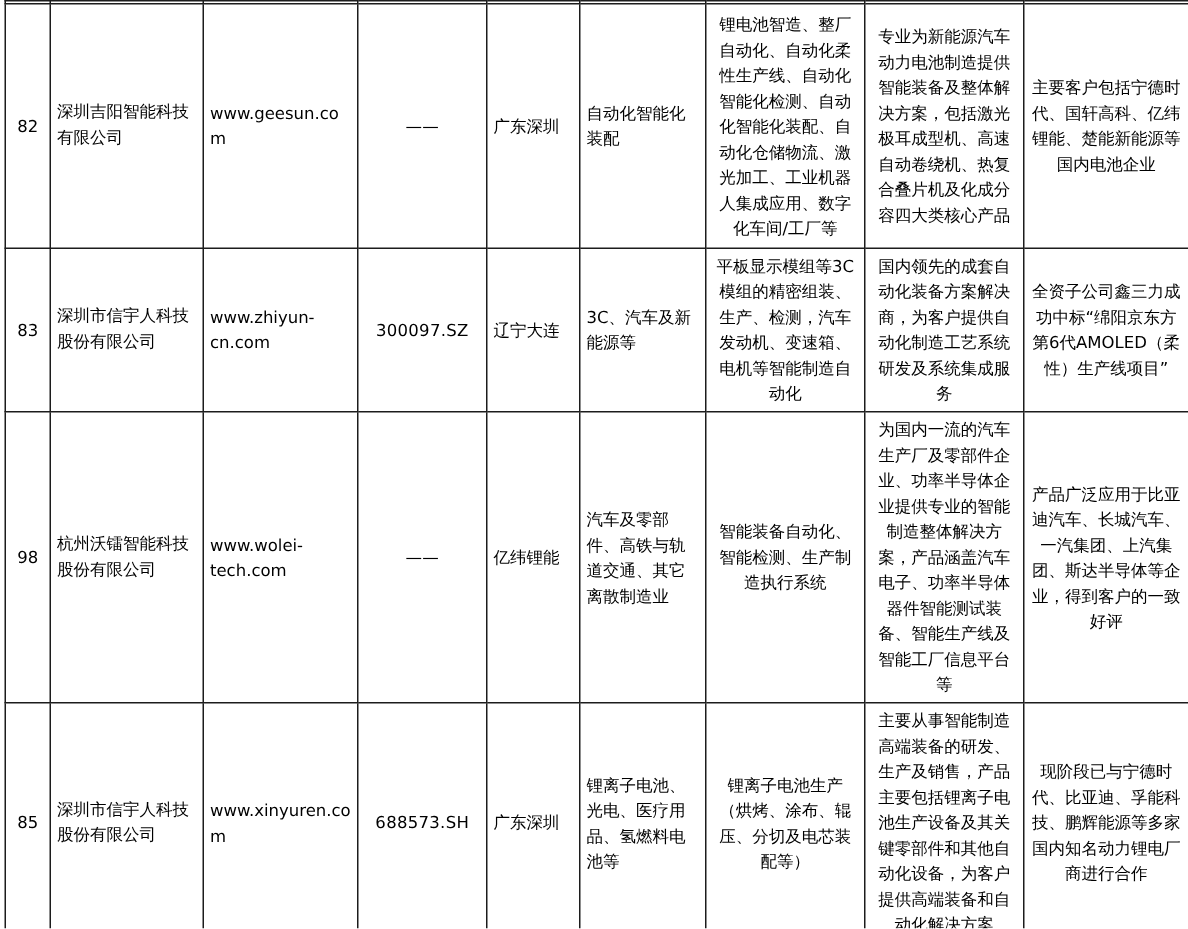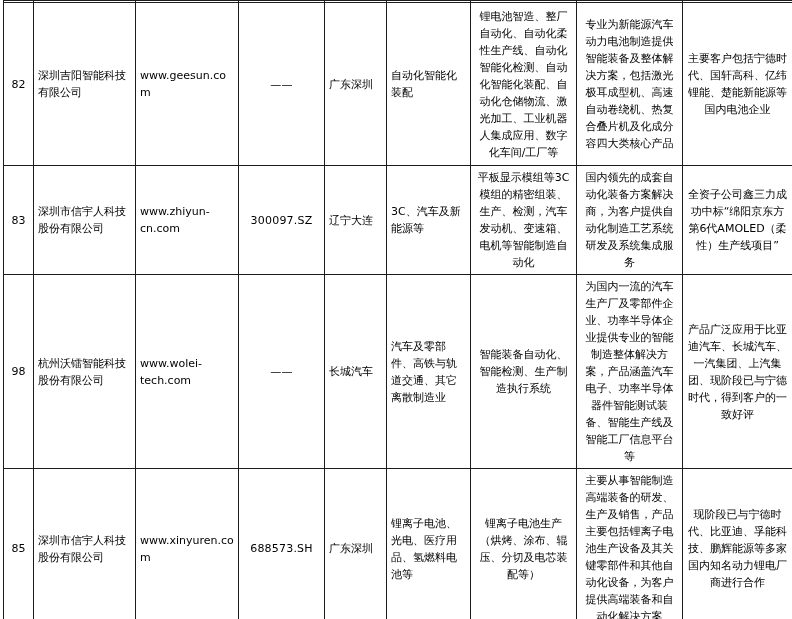--- a/index.html
+++ b/index.html
@@ -97,25 +97,25 @@
       <td class="c-prod">平板显示模组等3C模组的精密组装、生产、检测，汽车发动机、变速箱、电机等智能制造自动化</td>
       <td class="c-desc">国内领先的成套自动化装备方案解决商，为客户提供自动化制造工艺系统研发及系统集成服务</td>
       <td class="c-cust">全资子公司鑫三力成功中标“绵阳京东方第6代AMOLED（柔性）生产线项目”</td>
     </tr>
 
     <tr class="r-84">
       <td class="c-no">98</td>
       <td class="c-company">杭州沃镭智能科技股份有限公司</td>
       <td class="c-site">www.wolei-tech.com</td>
       <td class="c-code">——</td>
-      <td class="c-loc">长城汽车</td>
+      <td class="c-loc">亿纬锂能</td>
       <td class="c-ind">汽车及零部件、高铁与轨道交通、其它离散制造业</td>
       <td class="c-prod">智能装备自动化、智能检测、生产制造执行系统</td>
       <td class="c-desc">为国内一流的汽车生产厂及零部件企业、功率半导体企业提供专业的智能制造整体解决方案，产品涵盖汽车电子、功率半导体器件智能测试装备、智能生产线及智能工厂信息平台等</td>
-      <td class="c-cust">产品广泛应用于比亚迪汽车、长城汽车、一汽集团、上汽集团、现阶段已与宁德时代，得到客户的一致好评</td>
+      <td class="c-cust">产品广泛应用于比亚迪汽车、长城汽车、一汽集团、上汽集团、斯达半导体等企业，得到客户的一致好评</td>
     </tr>
 
     <tr class="r-85">
       <td class="c-no">85</td>
       <td class="c-company">深圳市信宇人科技股份有限公司</td>
       <td class="c-site">www.xinyuren.com</td>
       <td class="c-code">688573.SH</td>
       <td class="c-loc">广东深圳</td>
       <td class="c-ind">锂离子电池、光电、医疗用品、氢燃料电池等</td>
       <td class="c-prod">锂离子电池生产（烘烤、涂布、辊压、分切及电芯装配等）</td>

